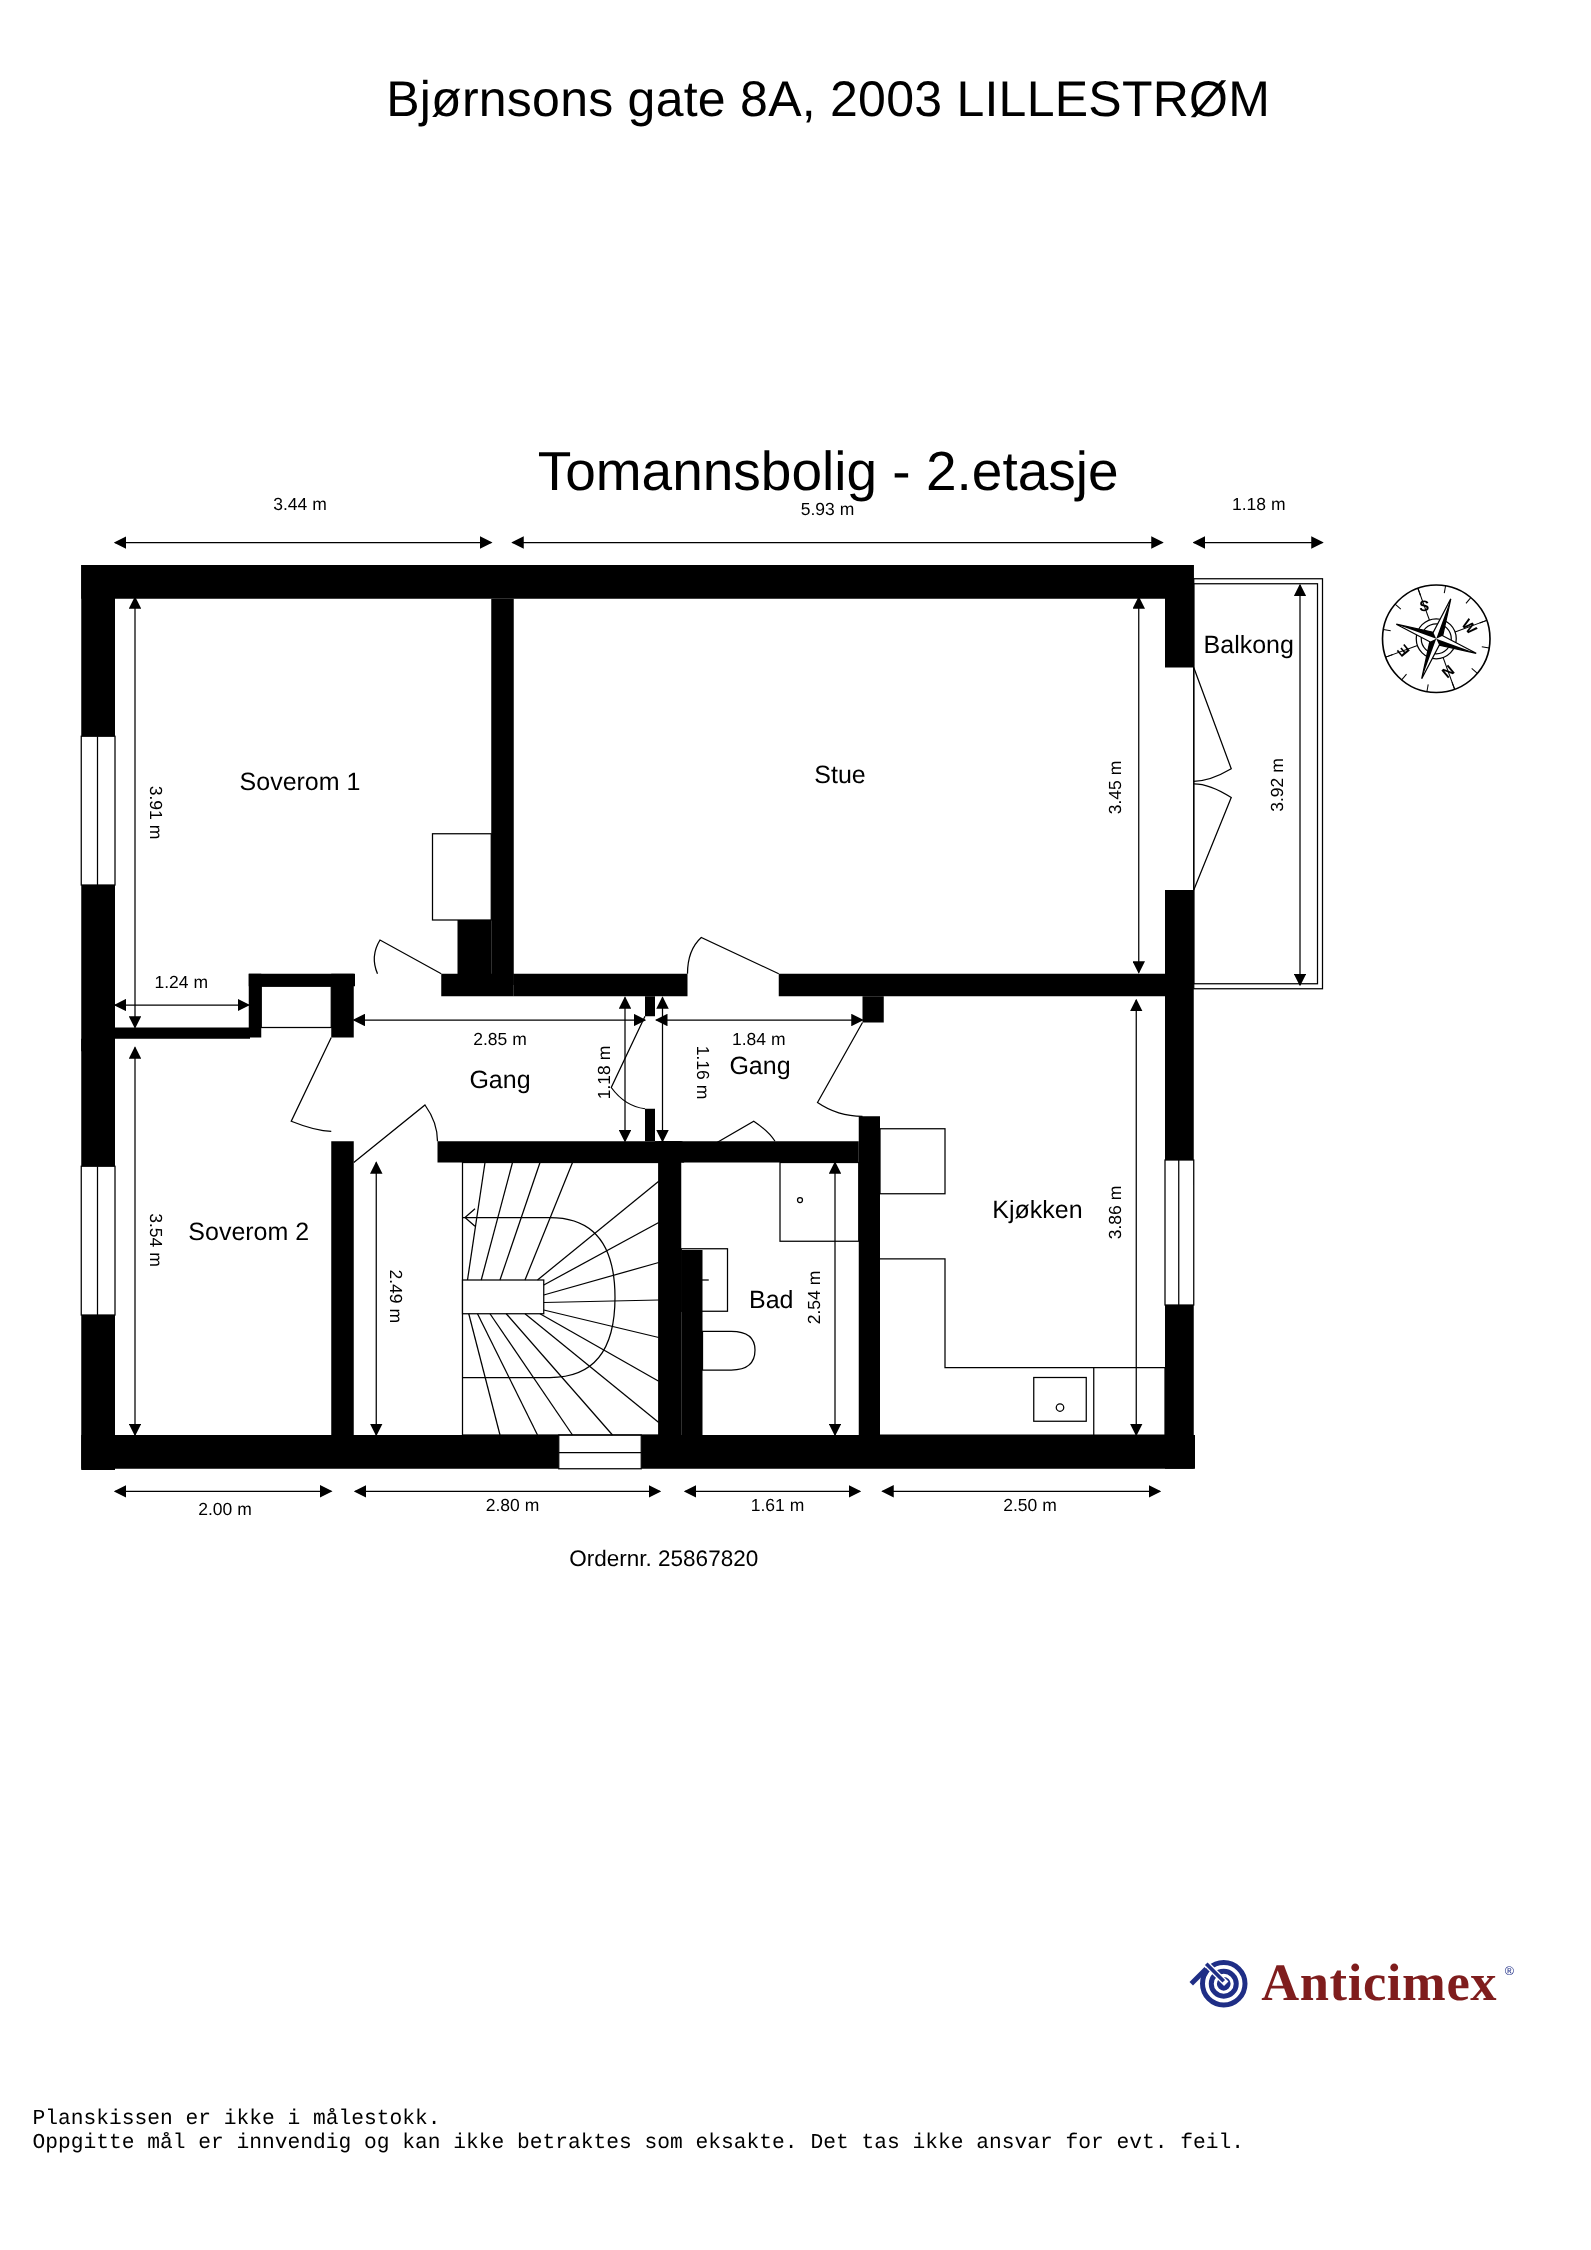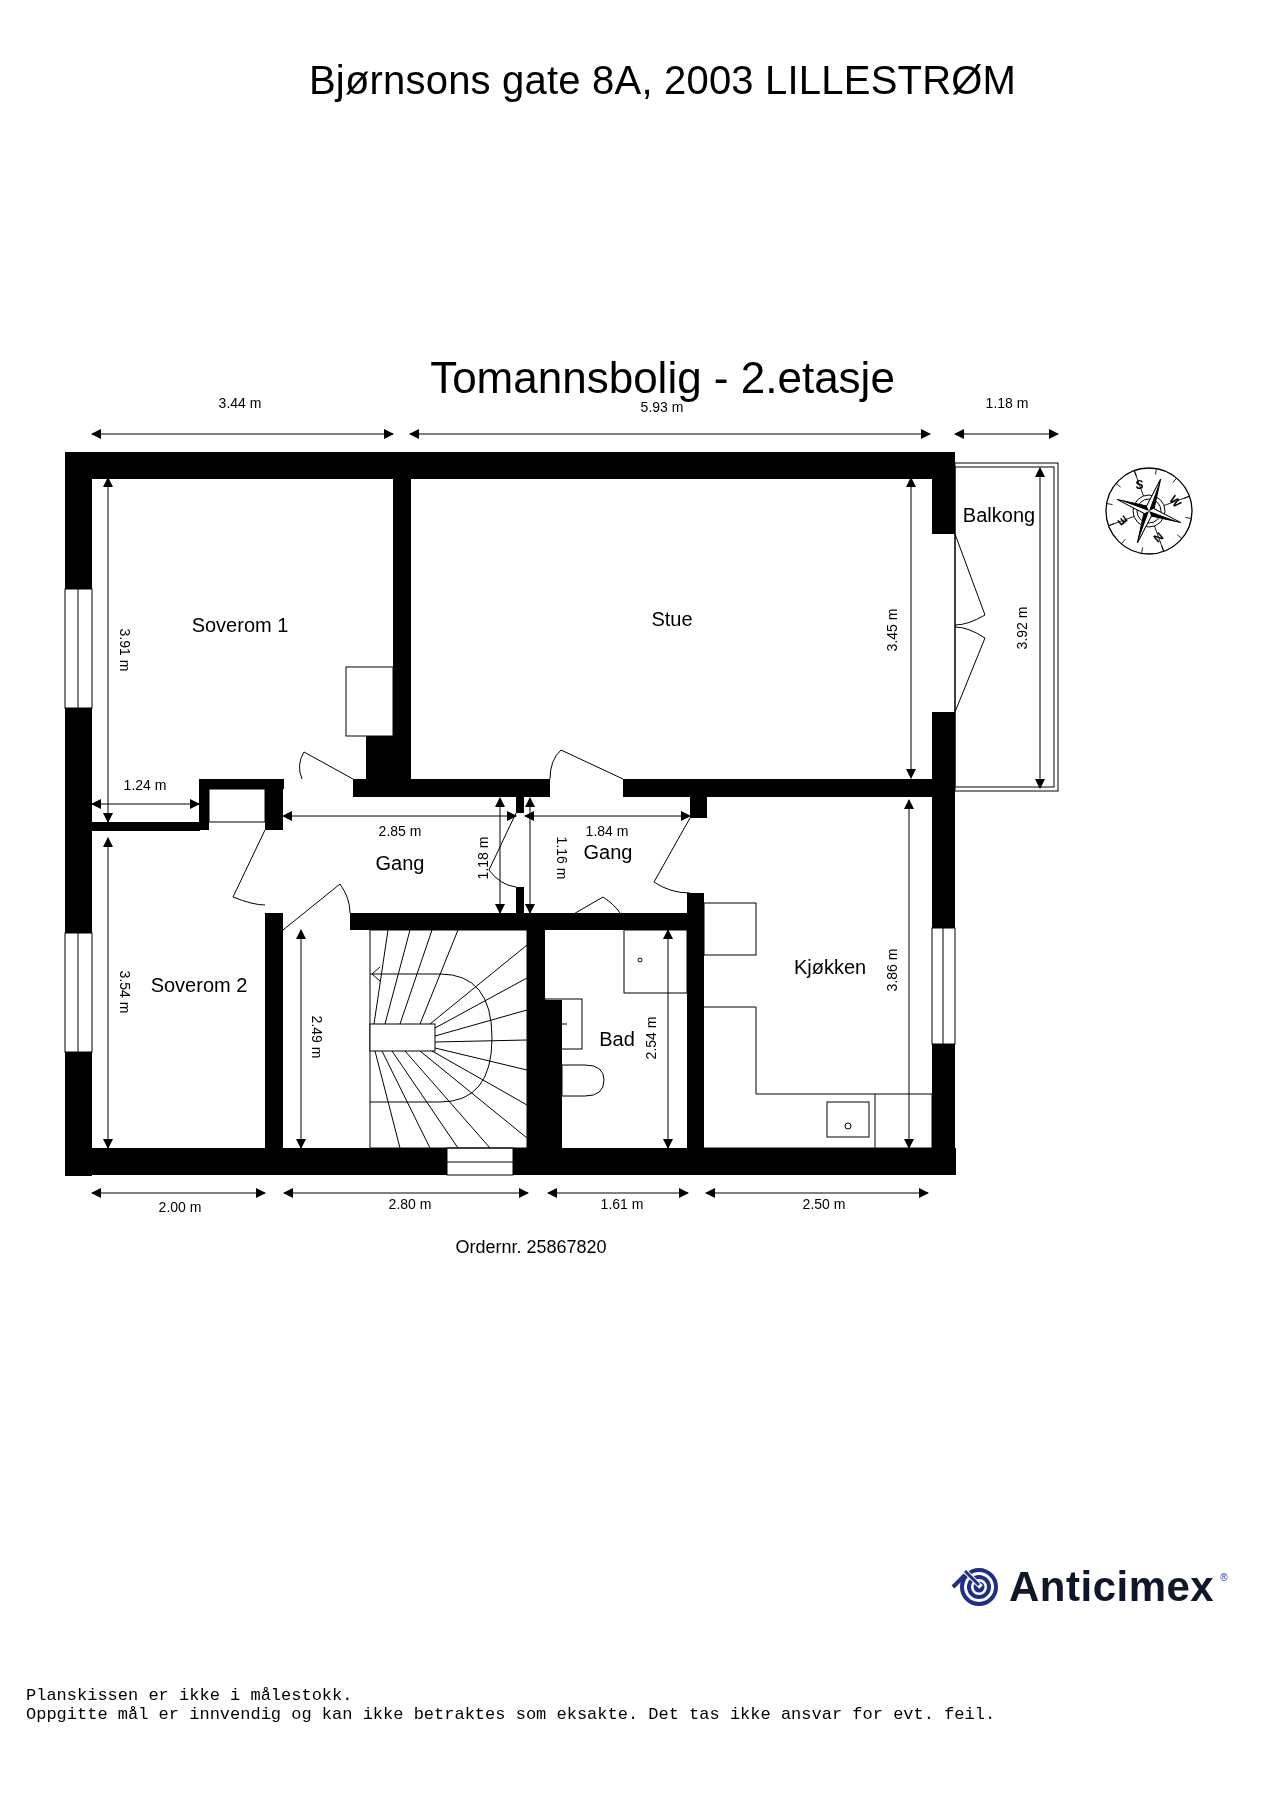--- a/index.html
+++ b/index.html
@@ -4,21 +4,21 @@
 <style>
   html, body { margin: 0; padding: 0; background: #ffffff; }
   body { width: 1273px; height: 1800px; position: relative; overflow: hidden;
          font-family: "Liberation Sans", sans-serif; color: #000; }
   .abs { position: absolute; margin-left: 26px; }
   .page-title { left: 0; width: 1273px; top: 58px; text-align: center; font-size: 40px; letter-spacing: 0.2px; }
   .plan-title { left: 0; width: 1273px; top: 353px; text-align: center; font-size: 44px; }
   #plan { position: absolute; left: 0; top: 0; }
   .order { left: 0; width: 1010px; top: 1237px; text-align: center; font-size: 18px; }
   .logo { left: 923px; top: 1563px; display: flex; align-items: center; gap: 6px; }
-  .logo-text { font-family: Liberation Sans, sans-serif; font-weight: bold; font-size: 42px; color: #0f172a; letter-spacing: 0.5px; }
+  .logo-text { font-family: Liberation Serif, serif; font-weight: bold; font-size: 42px; color: #7f1d1d; letter-spacing: 0.5px; }
   .logo-reg { font-size: 10px; color: #1f2e86; margin-top: -20px; }
   .disclaimer { left: 0; width: 1273px; top: 1686px; text-align: left; font-size: 17px; line-height: 19px; font-family: Liberation Mono, monospace; }
   svg text { font-family: "Liberation Sans", sans-serif; }
 </style>
 </head>
 <body>
 
 <div class="abs page-title">Bjørnsons gate 8A, 2003 LILLESTRØM</div>
 <div class="abs plan-title">Tomannsbolig  - 2.etasje</div>
 

